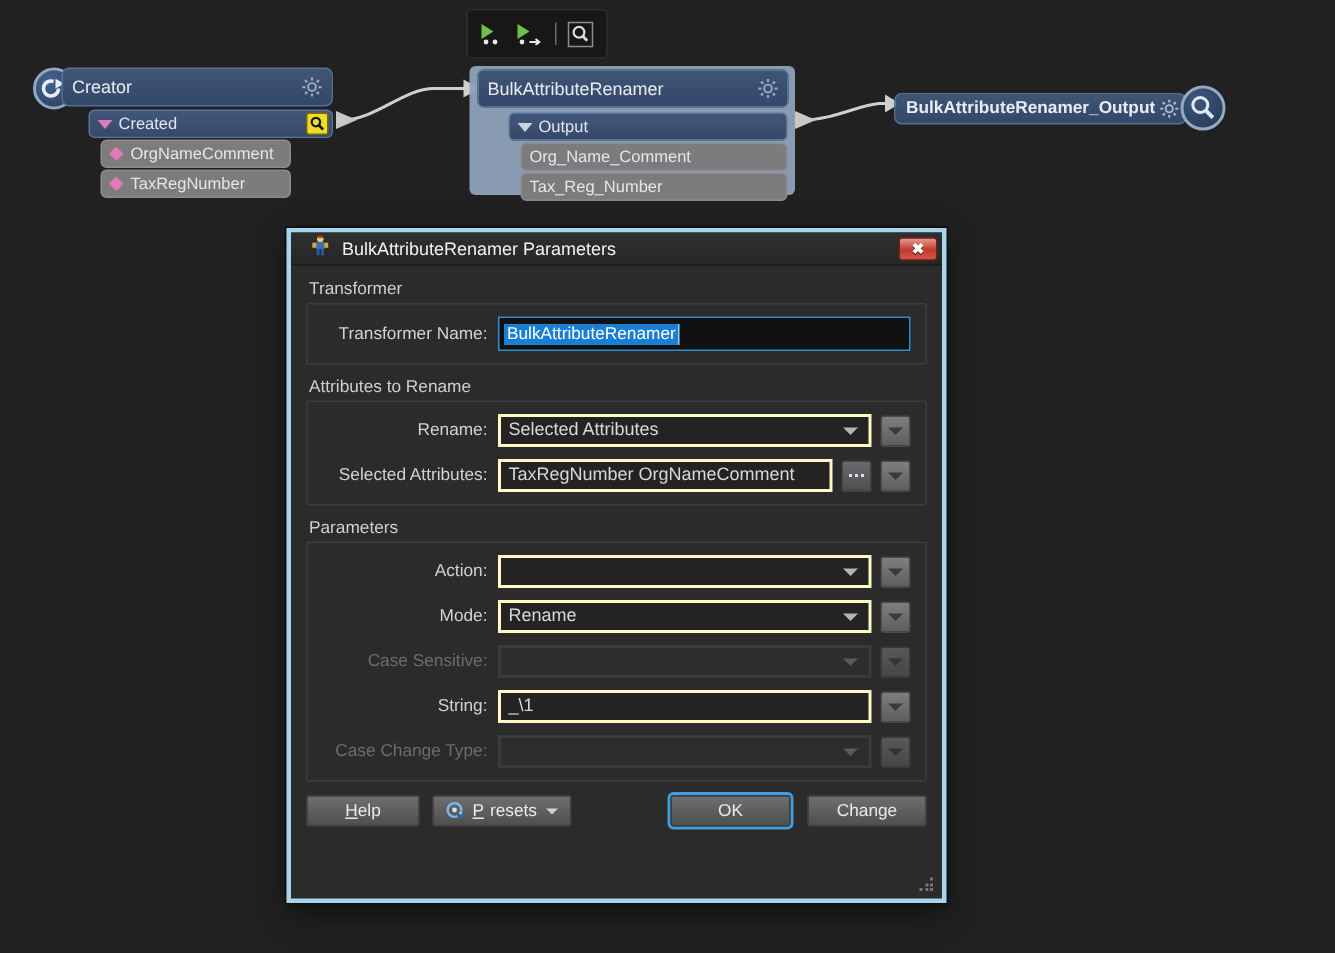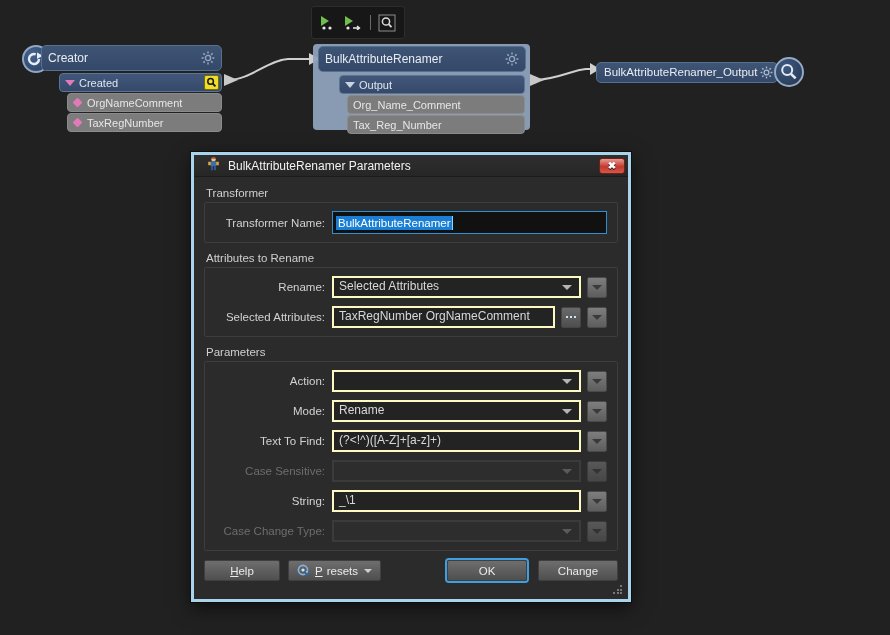--- a/index.html
+++ b/index.html
@@ -49,21 +49,21 @@
   
   #creator-node { position: absolute; left: 41px; top: 45px; width: 181px; }
   #creator-icon {
     position: absolute; left: 22px; top: 45px;
     width: 28px; height: 28px; border-radius: 50%;
     background: radial-gradient(circle at 35% 30%, #45628e, #2b3f5e);
     border: 2px solid #8fa6c4;
     display: flex; align-items: center; justify-content: center;
   }
   #creator-node .port-head { width: 163px; margin-left: 18px; margin-top: 2px; position: relative; }
-  #creator-node .attr-row { width: 155px; margin-left: 26px; margin-top: 1px; }
+  #creator-node .attr-row { width: 127px; margin-left: 26px; margin-top: 1px; }
 
   .tri-down { width:0;height:0;border-left:5px solid transparent;border-right:5px solid transparent;border-top:6px solid #e07ab8; margin-right:4px; }
   .tri-down-o { width:0;height:0;border-left:5px solid transparent;border-right:5px solid transparent;border-top:6px solid #c8d4e2; margin-right:4px; }
   .diamond { width:7px;height:7px;background:#e07ab8;transform:rotate(45deg);margin-right:6px;margin-left:1px;border-radius:1px;}
   .mag-badge {
     position:absolute; right:2px; top:1px; width:15px;height:15px;
     background:#f0dd2a;border:1px solid #7a6d00;border-radius:2px;
     display:flex;align-items:center;justify-content:center;
   }
 
@@ -71,21 +71,21 @@
   #bar-halo {
     position: absolute; left: 313px; top: 44px; width: 217px; height: 86px;
     background: #8ea2ba; border-radius: 4px; opacity: .95;
   }
   #bar-node { position: absolute; left: 318px; top: 46px; width: 212px; }
   #bar-node .node-title { width: 208px; }
   #bar-node .port-head { width: 186px; margin-left: 21px; margin-top: 3px; position: relative; }
   #bar-node .attr-row { width: 178px; margin-left: 29px; margin-top: 1px; }
 
   
-  #out-node { position:absolute; left:596px; top:57px; display:flex; align-items:center; }
+  #out-node { position:absolute; left:596px; top:57px; display:flex; align-items:center;font-weight:bold; }
   #out-pill {
     background: linear-gradient(#3f5574, #34486a);
     border:1px solid #56708f; border-radius:5px;
     height:21px; padding:0 4px 0 7px; color:#e8ecf2; font-size:11.5px;
     display:flex; align-items:center; white-space:nowrap;
   }
   #out-mag {
     width:30px;height:30px;border-radius:50%;
     background: radial-gradient(circle at 35% 30%, #3e5880, #25374f);
     border:2px solid #93a9c6; margin-left:-4px;
@@ -405,29 +405,20 @@
           <span class="f-label">Mode:</span>
           <span class="txtbox combo">
             <span>Rename</span>
             <span class="carat"></span>
           </span>
           <span class="sidebtn">
               <i class="carat2"></i>
             </span>
         </div>
 
-        <div class="field-row">
-          <span class="f-label">Text To Find:</span>
-          <span class="txtbox">
-            <span>(?&lt;!^)([A-Z]+[a-z]+)</span>
-          </span>
-          <span class="sidebtn">
-              <i class="carat2"></i>
-            </span>
-        </div>
 
         <div class="field-row">
           <span class="f-label dis">Case Sensitive:</span>
           <span class="txtbox combo dis">
             <span></span>
             <span class="carat"></span>
           </span>
           <span class="sidebtn" style="opacity:.55">
               <i class="carat2"></i>
             </span>

